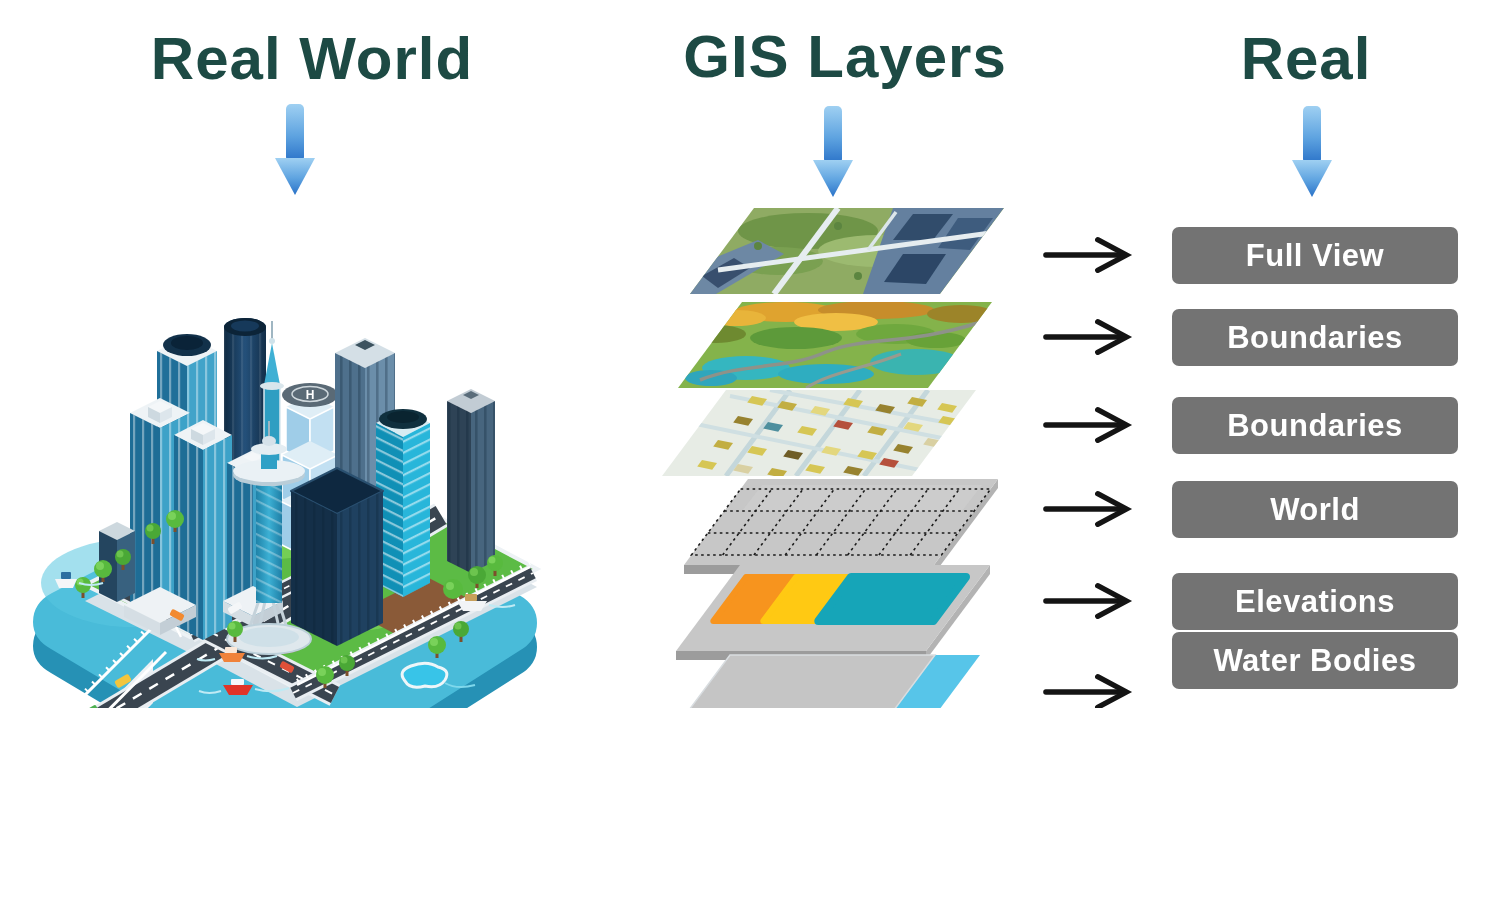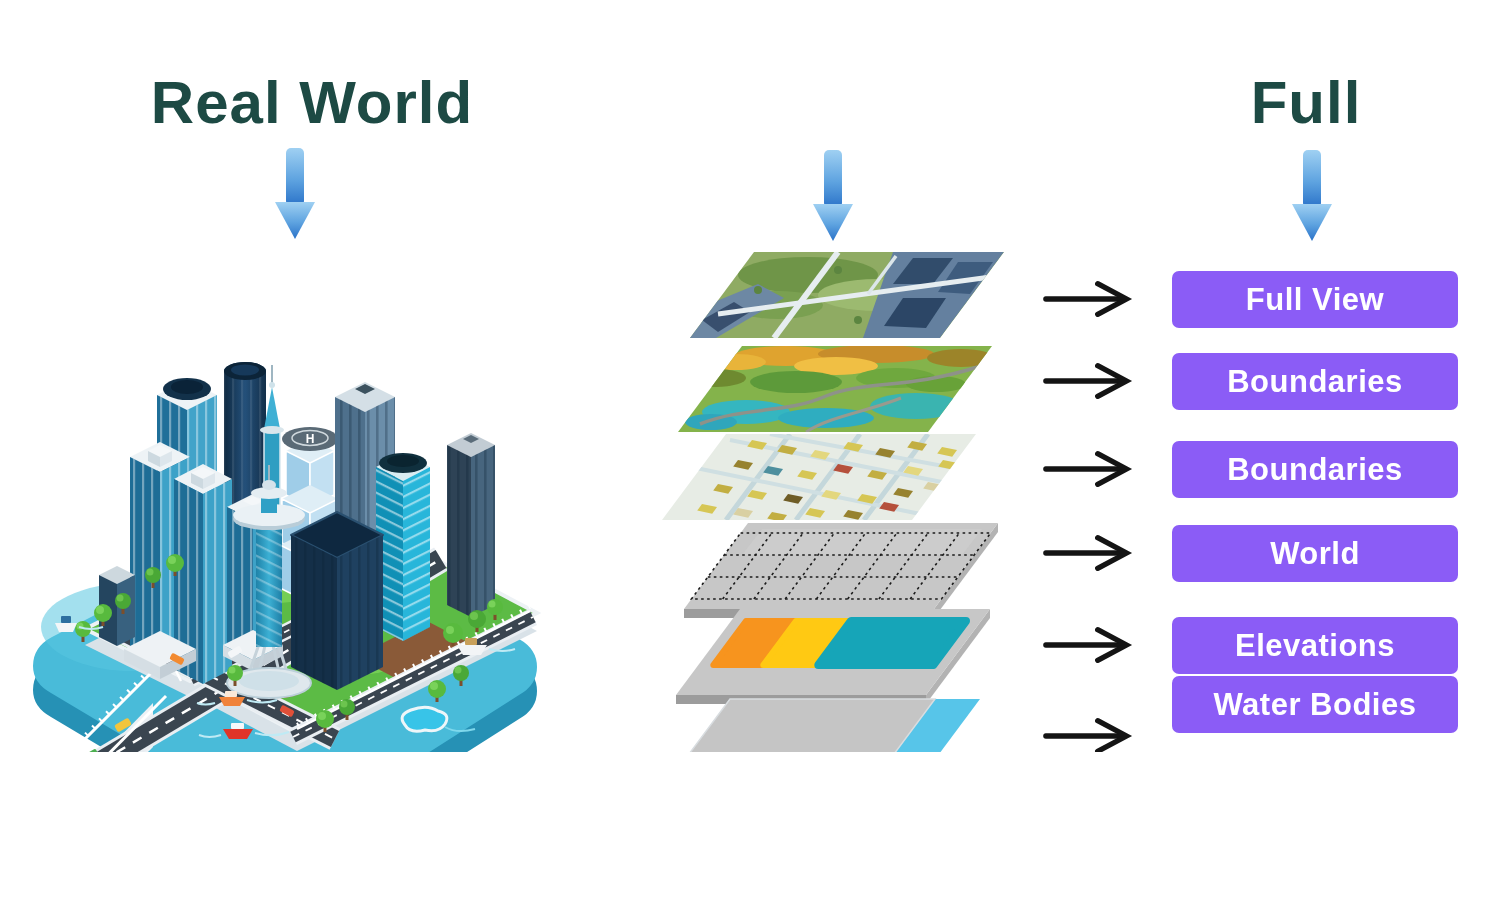--- a/index.html
+++ b/index.html
@@ -1,29 +1,29 @@
 <!DOCTYPE html>
 <html><head>
 <meta charset="utf-8">
 <style>
   html,body{margin:0;padding:0;background:#ffffff;}
   .canvas{position:relative;width:1500px;height:708px;background:#ffffff;overflow:hidden;
-          font-family:"Liberation Sans",sans-serif;margin-top:44px;}
+          font-family:"Liberation Sans",sans-serif;}
   .title{position:absolute;transform:translateX(-50%);white-space:nowrap;
          font-weight:800;font-size:60px;letter-spacing:1px;color:#1d4a44;margin:0;}
   .t-rw{left:312px;top:24px;}
   .t-gl{left:845px;top:22px;}
   .t-dt{left:1306px;top:24px;}
   .darrow{position:absolute;width:46px;height:96px;}
   .da-rw{left:272px;top:102px;}
   .da-gl{left:810px;top:104px;}
   .da-dt{left:1289px;top:104px;}
   .layer{position:absolute;width:320px;}
   .farrow{position:absolute;left:1042px;width:96px;height:44px;}
-  .pill{position:absolute;left:1172px;width:286px;height:57px;background:#8b5cf6;
+  .pill{position:absolute;left:1172px;width:286px;height:57px;background:#737373;
         border-radius:7px;display:flex;align-items:center;justify-content:center;}
   .pill span{color:#ffffff;font-weight:700;font-size:31px;letter-spacing:.5px;}
   .city{position:absolute;left:25px;top:283px;width:530px;height:565px;}
   svg{display:block;}
 </style>
 </head>
 <body>
 
 <div class="canvas">
 
@@ -57,21 +57,22 @@
         <rect width="2.2" height="9" fill="rgba(255,255,255,0.38)"></rect>
       </pattern>
       <clipPath id="clipFlat">
           <polygon points="66,2 316,2 252,88 2,88"></polygon>
         </clipPath>
       <path id="bl" d="M0,0 l15,3.1 l-4.8,6.6 l-15,-3.1 z"></path>
     </defs>
   </svg>
 
   <h1 class="title t-rw">Real World</h1>
-  <h1 class="title t-dt">Full</h1>
+  <h1 class="title t-gl">GIS Layers</h1>
+  <h1 class="title t-dt">Real</h1>
 
   <svg class="darrow da-rw" viewBox="0 0 46 96">
     <rect x="14" y="2" width="18" height="58" rx="5" fill="url(#dgrad)"></rect>
       <polygon points="3,56 43,56 23,93" fill="url(#dgrad)"></polygon>
   </svg>
   <svg class="darrow da-gl" viewBox="0 0 46 96">
     <rect x="14" y="2" width="18" height="58" rx="5" fill="url(#dgrad)"></rect>
       <polygon points="3,56 43,56 23,93" fill="url(#dgrad)"></polygon>
   </svg>
   <svg class="darrow da-dt" viewBox="0 0 46 96">

